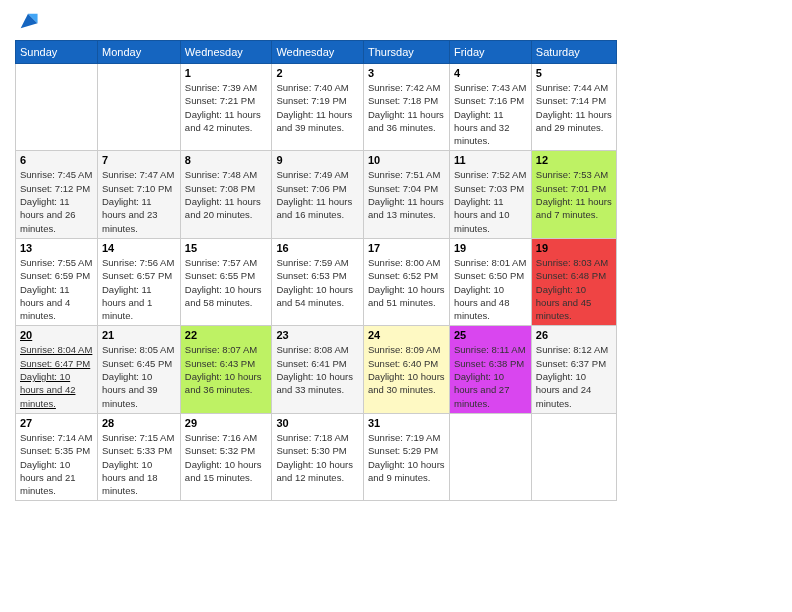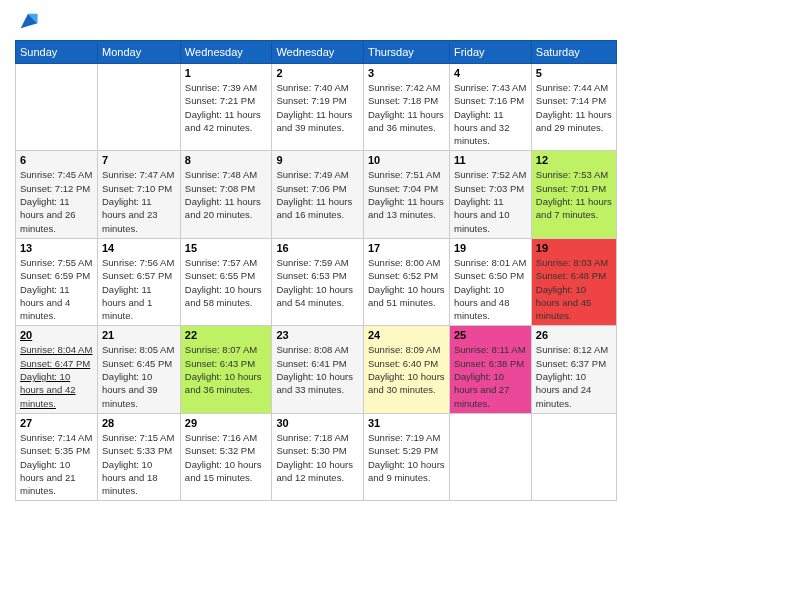--- a/index.html
+++ b/index.html
@@ -226,21 +226,21 @@
             <div class="day-info">Sunrise: 8:07 AM<br>Sunset: 6:43 PM<br>Daylight: 10 hours and 36 minutes.</div>
           </td>
           <td style="background: rgb(245, 245, 245);">
             <span class="day-number">23</span>
             <div class="day-info">Sunrise: 8:08 AM<br>Sunset: 6:41 PM<br>Daylight: 10 hours and 33 minutes.</div>
           </td>
           <td style="background: #fef9c3;">
             <span class="day-number">24</span>
             <div class="day-info">Sunrise: 8:09 AM<br>Sunset: 6:40 PM<br>Daylight: 10 hours and 30 minutes.</div>
           </td>
-          <td style="background: #ec4899;">
+          <td style="background: #d946ef;">
             <span class="day-number">25</span>
             <div class="day-info">Sunrise: 8:11 AM<br>Sunset: 6:38 PM<br>Daylight: 10 hours and 27 minutes.</div>
           </td>
           <td style="background: rgb(245, 245, 245);">
             <span class="day-number">26</span>
             <div class="day-info">Sunrise: 8:12 AM<br>Sunset: 6:37 PM<br>Daylight: 10 hours and 24 minutes.</div>
           </td>
         </tr>
         <tr>
           <td style="background: rgb(255, 255, 255);">

